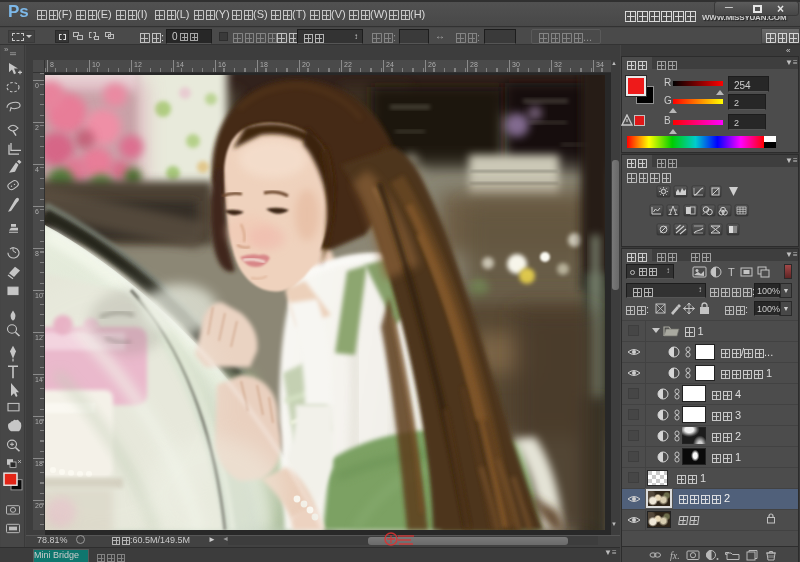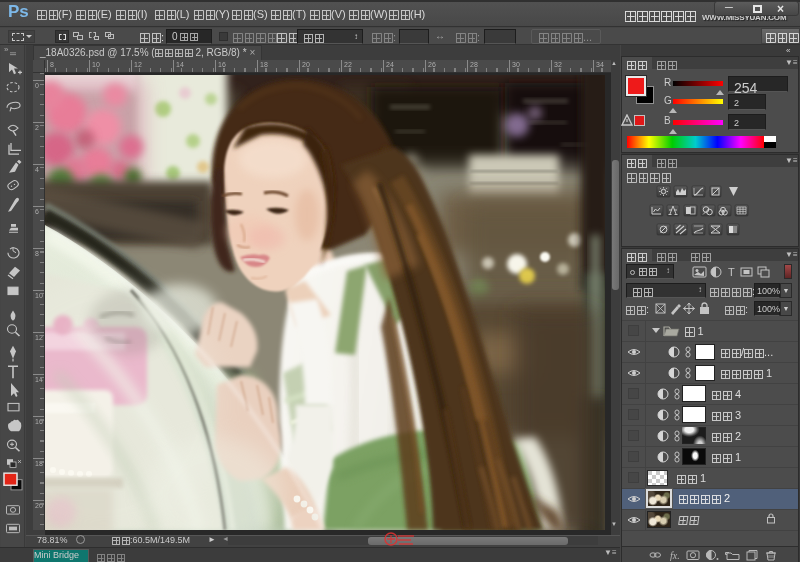--- a/index.html
+++ b/index.html
@@ -222,26 +222,20 @@
 <rect x="3" y="455" width="13" height="13" fill="#e22517" stroke="#e8e8e8" stroke-width="1.5"></rect>
 <rect x="5.5" y="490" width="13" height="9" rx="1" fill="none" stroke="#bdbdbd"></rect>
         <circle cx="12" cy="494.5" r="2.6" fill="none" stroke="#bdbdbd"></circle>
 <rect x="5.5" y="510" width="13" height="9" rx="1" fill="none" stroke="#bdbdbd"></rect>
         <rect x="8" y="512.5" width="8" height="4" fill="#bdbdbd"></rect>
 </g>
     </svg>
 
 <div id="docwin"></div>
 <div class="abs" style="left:4px;top:45px;color:#aaa;font-size:8px">»</div>
-<div id="doctab">_18A0326.psd @ 17.5% (<span class="cj s9" style="color:#c9c9c9">
-        <b></b>
-        <b></b> 
-        <b></b>
-        <b></b>
-      </span> 2, RGB/8) * <span style="color:#aaa">×</span></div>
 <div id="pasteboard"></div>
 <div id="hruler">
       <div class="abs" style="left:2px;top:0;width:1px;height:13px;background:#8a8a8a"></div>
       <div class="rnum" style="left:5px;top:1px">8</div>
       <div class="abs" style="left:44px;top:0;width:1px;height:13px;background:#8a8a8a"></div>
       <div class="rnum" style="left:47px;top:1px">10</div>
       <div class="abs" style="left:86px;top:0;width:1px;height:13px;background:#8a8a8a"></div>
       <div class="rnum" style="left:89px;top:1px">12</div>
       <div class="abs" style="left:128px;top:0;width:1px;height:13px;background:#8a8a8a"></div>
       <div class="rnum" style="left:131px;top:1px">14</div>
@@ -533,21 +527,21 @@
 <div class="abs" style="left:657px;top:58px;color:#b0b0b0"><span class="cj s10">
         <b></b>
         <b></b>
       </span></div>
 <div class="abs" style="left:785px;top:58px;color:#c0c0c0;font-size:8px">▼≡</div>
 <div class="abs" style="left:636px;top:86px;width:18px;height:18px;background:#000;border:1px solid #909090"></div>
 <div class="abs" style="left:626px;top:76px;width:20px;height:20px;background:#ee1a1a;border:2px solid #e8e8e8;outline:1px solid #2a2a2a"></div>
 <div class="abs" style="left:664px;top:77px;font-size:10px;color:#ccc">R</div>
 <div class="abs" style="left:673px;top:81px;width:50px;height:5px;background:linear-gradient(90deg,#000,#fe0000)"></div>
 <div class="abs" style="left:716px;top:86px;width:0;height:0;border:4px solid transparent;border-bottom:5px solid #b8b8b8"></div>
-<div class="well" style="left:728px;top:76px;width:60px;height:16px;font-size:14px;padding:3px 0 0 5px">254</div>
+<div class="well" style="left:728px;top:76px;width:41px;height:16px;font-size:10px;padding:3px 0 0 5px">254</div>
 <div class="abs" style="left:664px;top:95px;font-size:10px;color:#ccc">G</div>
 <div class="abs" style="left:673px;top:99px;width:50px;height:5px;background:linear-gradient(90deg,#fe0000,#ffff00)"></div>
 <div class="abs" style="left:669px;top:104px;width:0;height:0;border:4px solid transparent;border-bottom:5px solid #b8b8b8"></div>
 <div class="well" style="left:728px;top:94px;width:38px;height:16px;font-size:9px;padding:3px 0 0 5px">2</div>
 <svg class="abs" style="left:621px;top:114px" width="12" height="12" viewBox="0 0 12 12">
       <path d="M6 1 L11 11 L1 11 Z" fill="none" stroke="#c8c8c8" stroke-width="1.4"></path>
       <path d="M6 5v3" stroke="#c8c8c8" stroke-width="1.2"></path>
     </svg>
 <div class="abs" style="left:634px;top:115px;width:11px;height:11px;background:#e01818;border:1px solid #c0c0c0"></div>
 <div class="abs" style="left:664px;top:115px;font-size:10px;color:#ccc">B</div>

